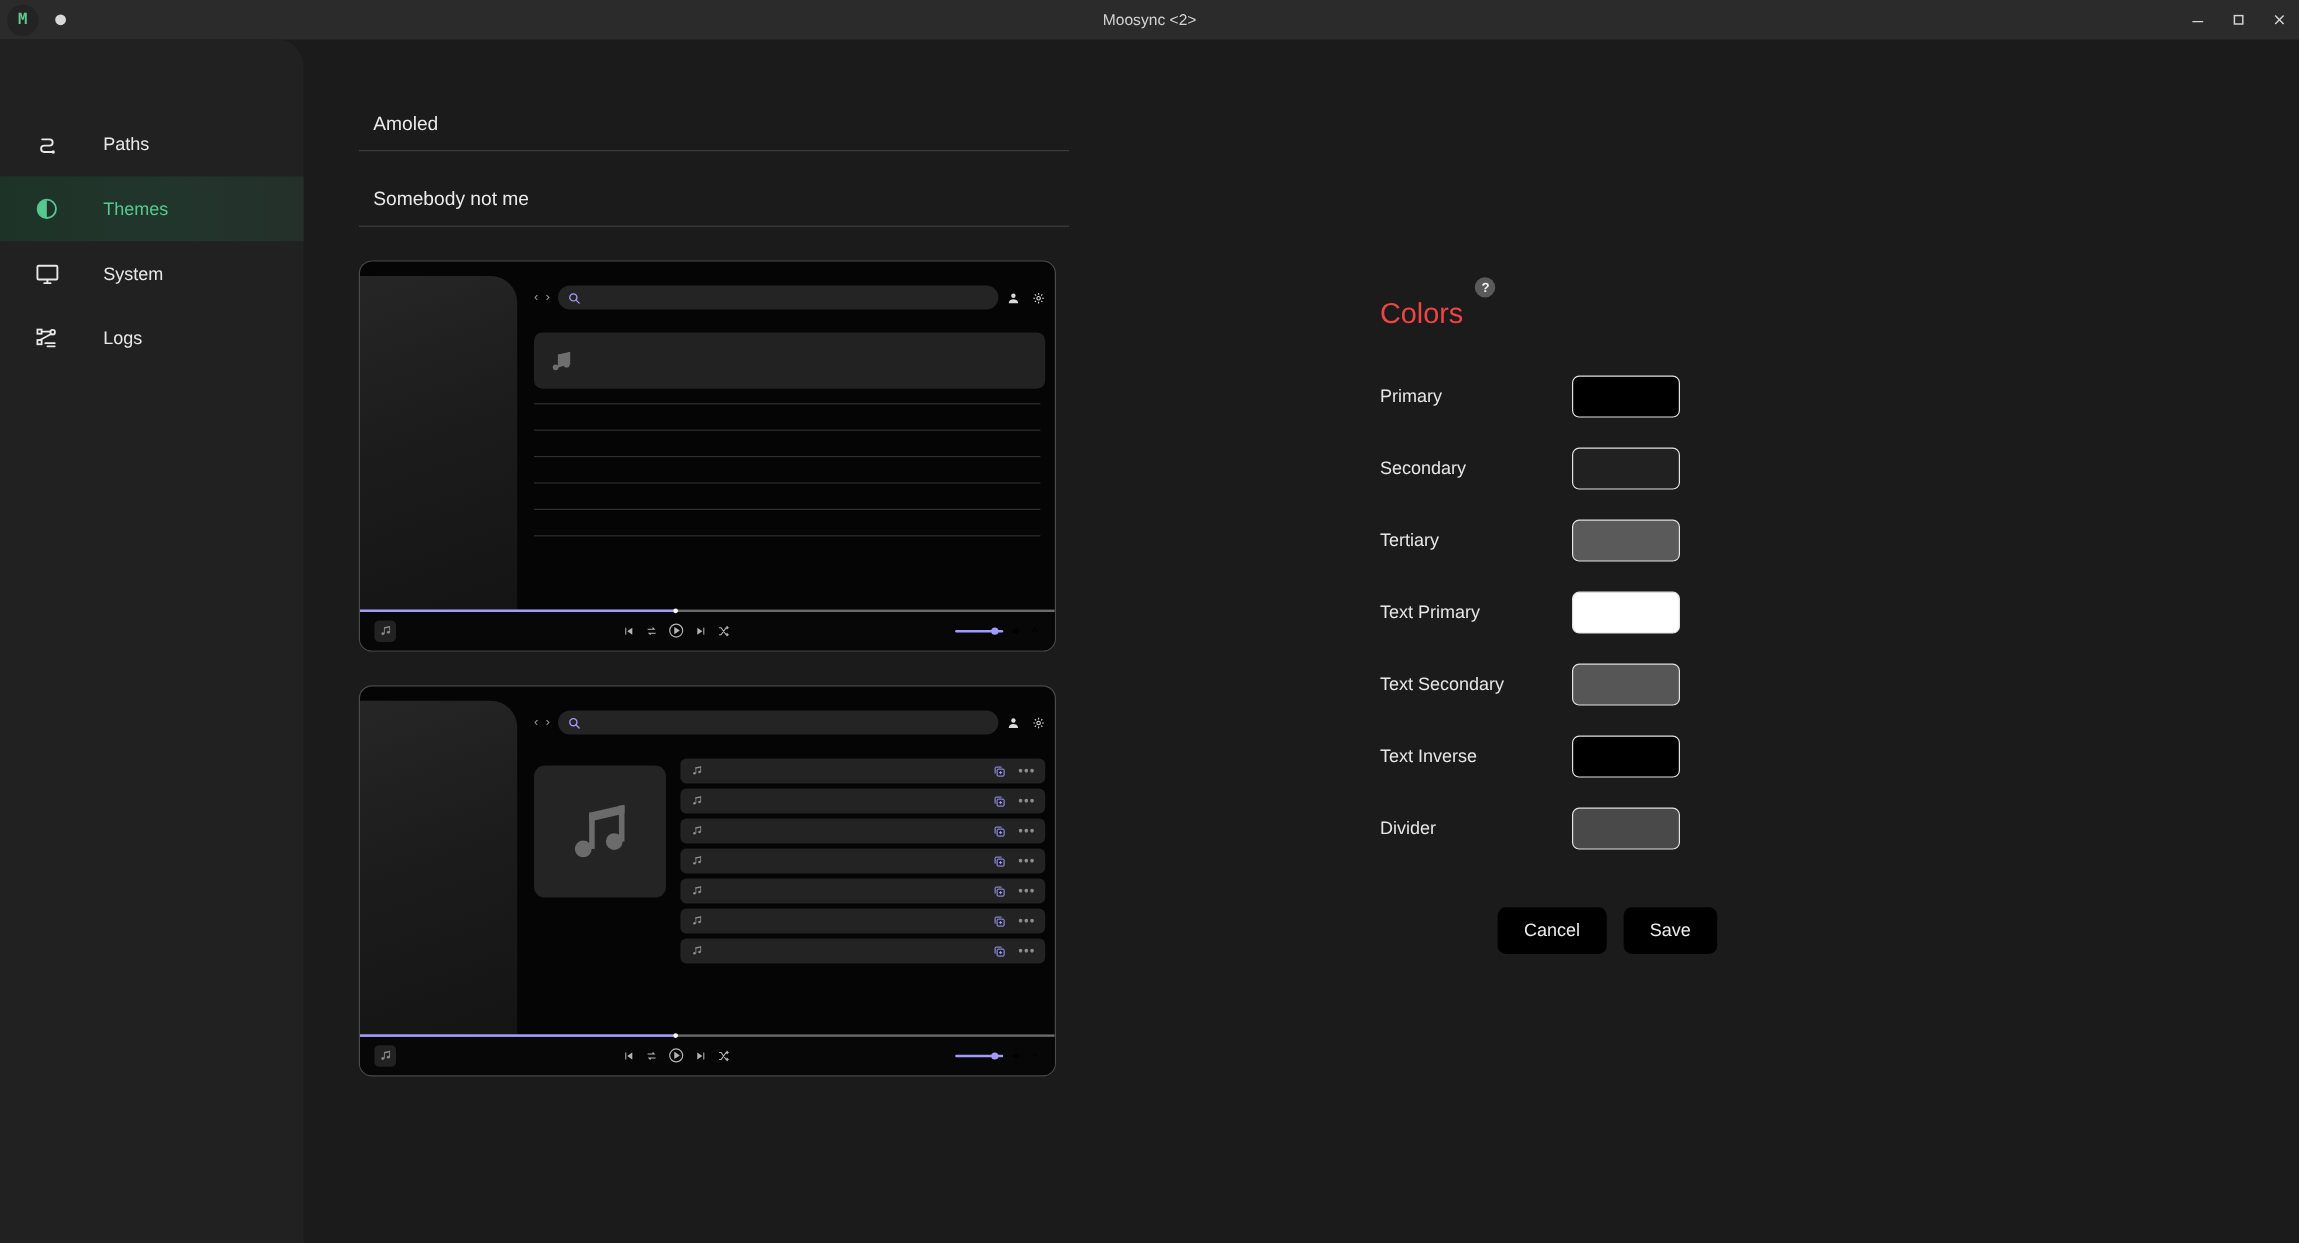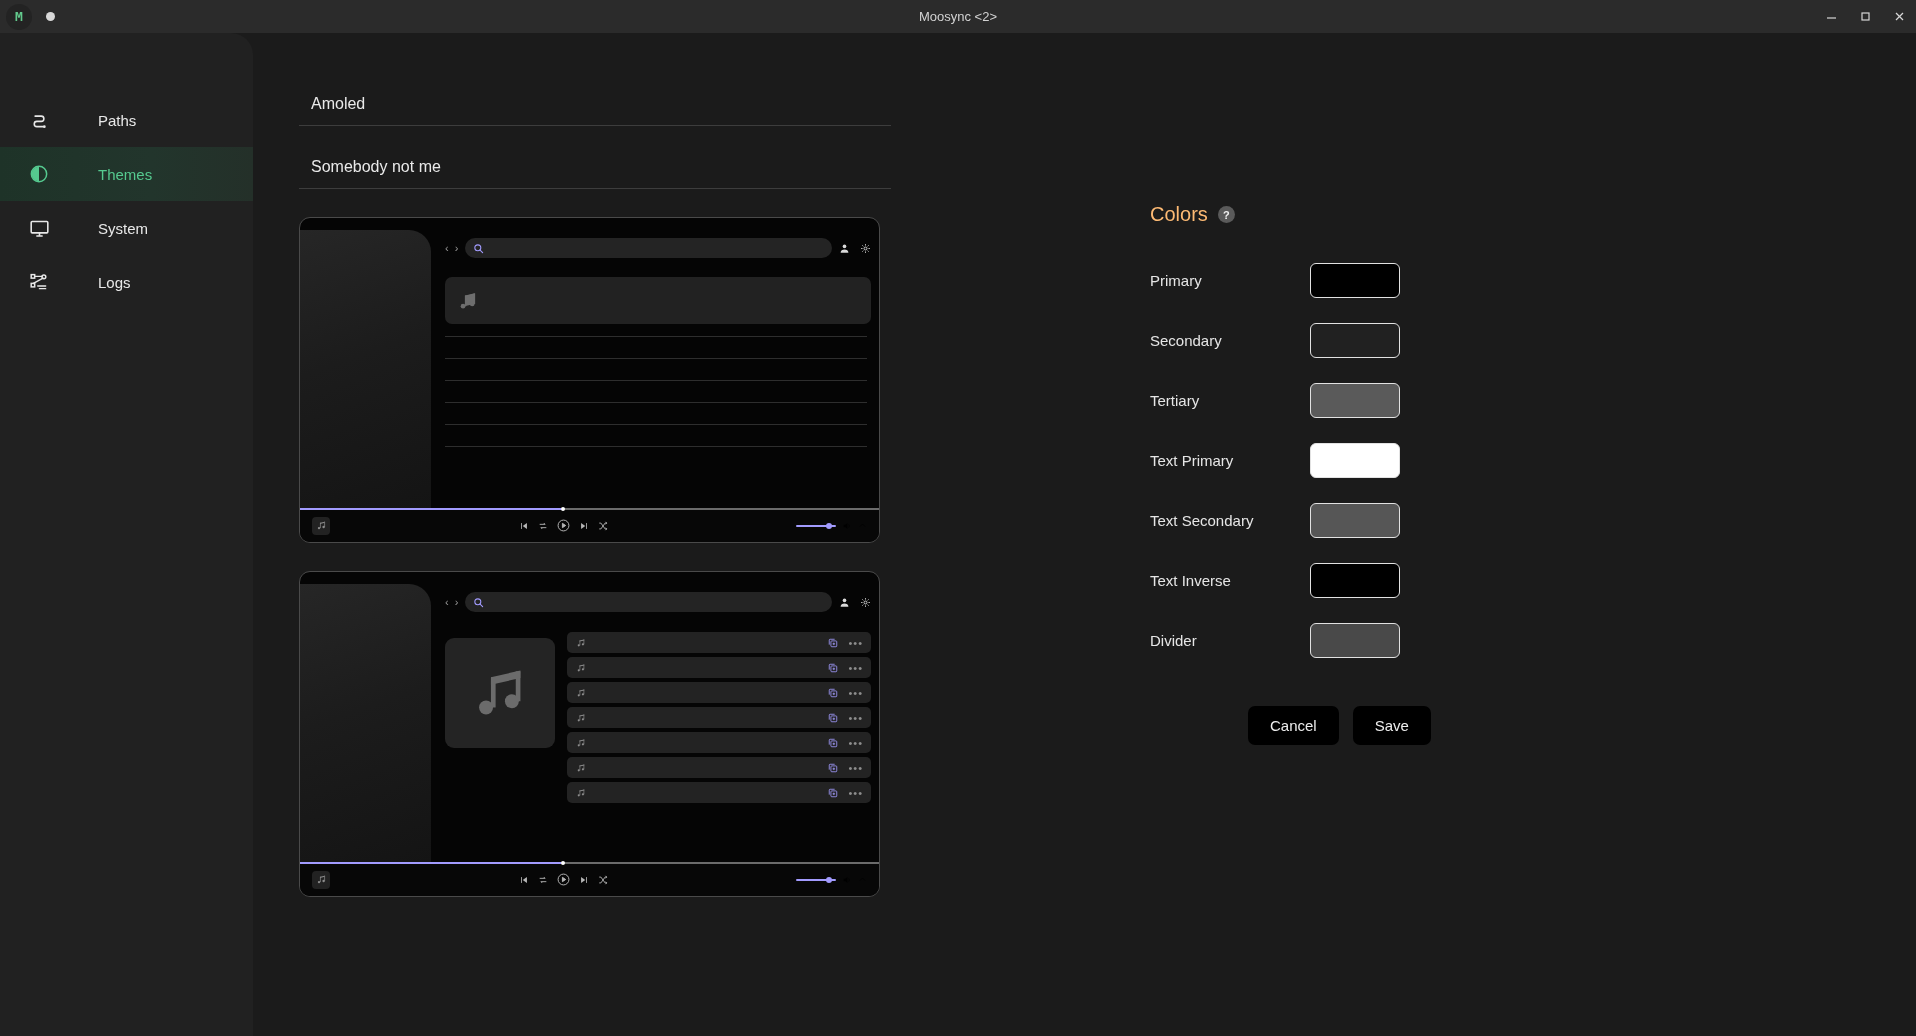--- a/index.html
+++ b/index.html
@@ -48,21 +48,20 @@
     border-top-right-radius: 22px;
     padding-top: 60px;
     position: relative;
   }
   .side-item {
     height: 54px;
     display: flex; align-items: center;
     padding-left: 21px;
     color: #e8e8e8;
     position: relative;
-    gap: 12px;
   }
   .side-item .s-ico {
     width: 36px; flex: 0 0 36px;
     display: flex; align-items: center; justify-content: center;
     color: #e8e8e8;
   }
   .side-item .s-lbl { font-size: 15px; margin-left: 29px; }
   .side-item.active {
     background: linear-gradient(90deg, #1e3328 0%, #22352c 60%, #243029 100%);
   }
@@ -153,21 +152,21 @@
   }
   .pv-song .sn { color: #8d8d8d; }
   .pv-song .sp { margin-left: auto; color: #a29bfe; display: flex; align-items: center; }
   .pv-song .sd { color: #8d8d8d; margin-left: 10px; font-size: 11px; letter-spacing: 1px; line-height: 4px; }
 
   
   .colors {
     position: absolute; left: 897px; top: 170px; width: 330px;
   }
   .colors-head { display: flex; align-items: center; gap: 10px; margin-bottom: 24px; }
-  .colors-title { font-size: 20px; color: #fdba74; }
+  .colors-title { font-size: 24px; color: #ef4444; margin-top: 45px; }
   .help-badge {
     width: 17px; height: 17px; border-radius: 50%; background: #5a5a5a;
     color: #efefef; font-size: 11px; display: flex; align-items: center;
     justify-content: center; font-weight: bold;
   }
   .color-row {
     display: flex; align-items: center; height: 60px;
   }
   .color-label { font-size: 15px; color: #e6e6e6; width: 160px; }
   .swatch {

